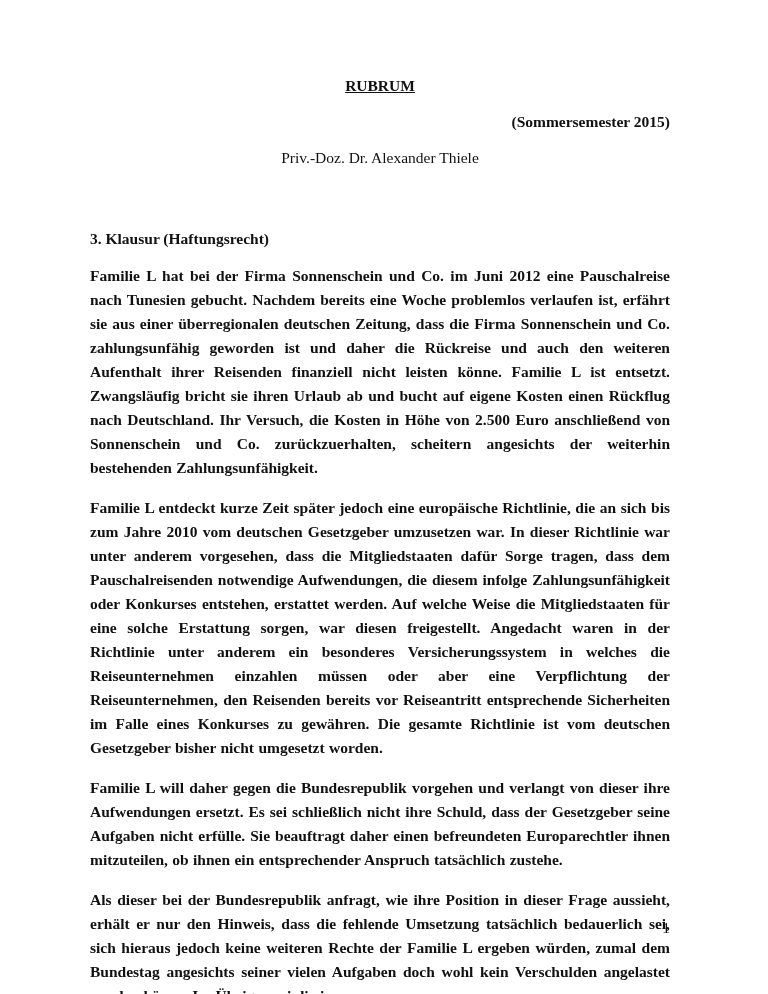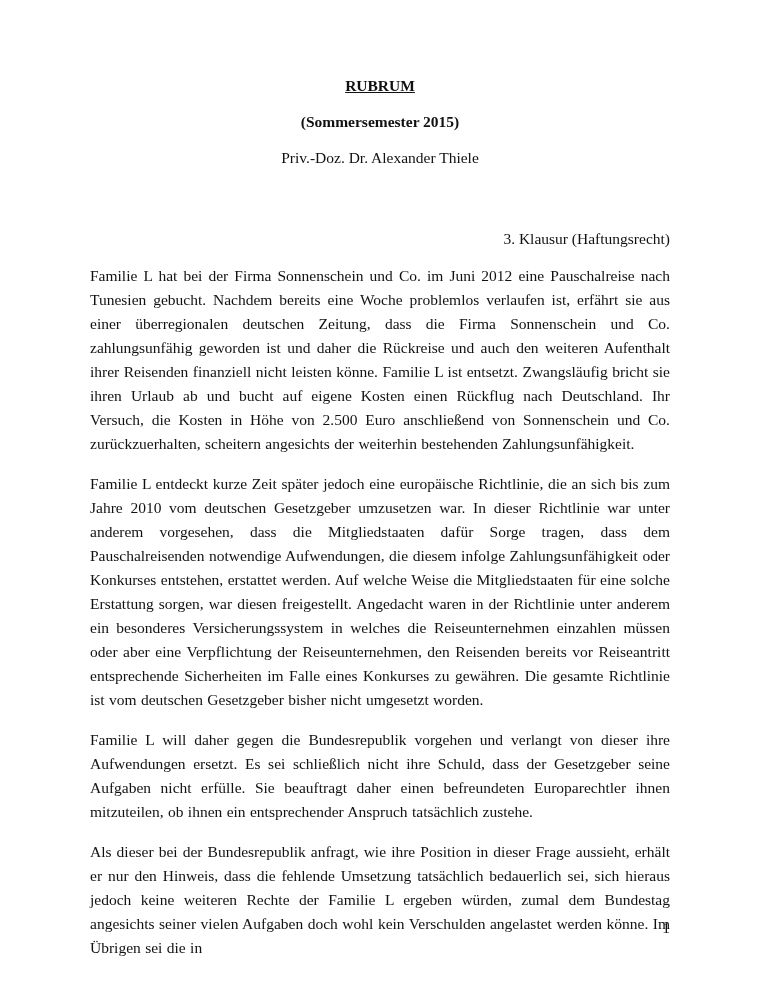--- a/index.html
+++ b/index.html
@@ -21,41 +21,42 @@
     overflow: hidden;
   }
   .doc-title {
     text-align: center;
     font-weight: bold;
     text-decoration: underline;
     margin: 0 0 12px 0;
     font-size: 15.5px;
   }
   .doc-subtitle {
-    text-align: center;
+    text-align: right;
     font-weight: bold;
     margin: 0 0 12px 0;
     font-size: 15.5px;
   }
   .doc-author {
     text-align: center;
     font-weight: normal;
     margin: 0 0 57px 0;
   }
   .section-heading {
-    text-align: right;
-    font-weight: normal;
+    text-align: left;
+    font-weight: bold;
     margin: 8px 0 13px 0;
     font-size: 15.5px;
   }
   .body-paragraph {
     text-align: justify;
     text-justify: inter-word;
     margin: 0 0 16px 0;
     word-spacing: 0.5px;
+    font-weight: bold;
   }
   .page-footer {
     position: absolute;
     right: 90px;
     bottom: 0;
     top: 916px;
     text-align: right;
     line-height: 24px;
     color: #111111;
   }

